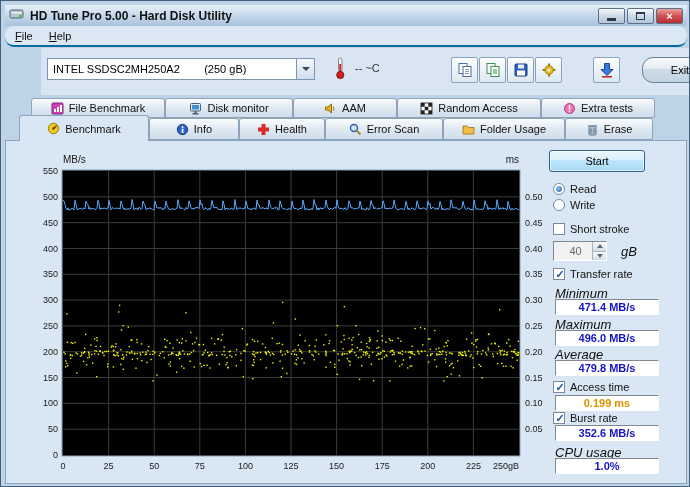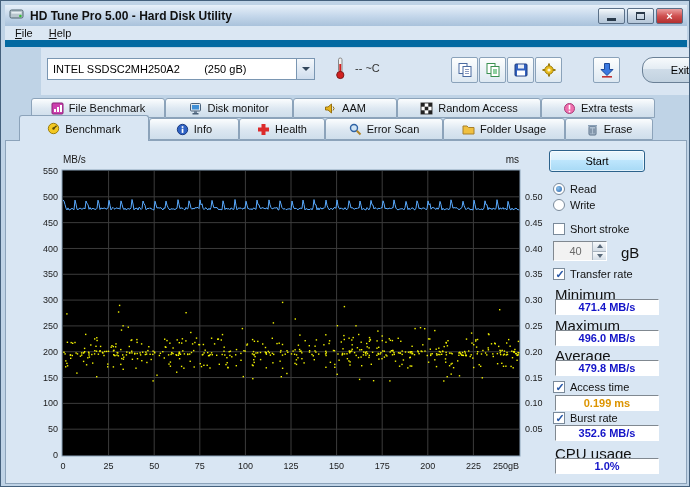--- a/index.html
+++ b/index.html
@@ -10,21 +10,21 @@
     background:linear-gradient(#e7f0f9,#c3d6ea 55%,#a9c2db);display:flex;align-items:center;padding:0 4px;}
   .titlebar .title{font-size:12px;font-weight:bold;color:#111;margin-left:5px;flex:1;white-space:nowrap;}
   .winbtns{display:flex;gap:2px;}
   .winbtn{width:27px;height:16px;border:1px solid #5a7088;border-radius:2px;
     background:linear-gradient(#f6fafc,#ccd9e6 50%,#b4c6d8);display:flex;align-items:center;justify-content:center;cursor:default;}
   .winbtn.close{background:linear-gradient(#eba0a0,#d05050 50%,#b23030);color:#fff;font-weight:bold;font-size:11px;}
   .glyph-min{display:block;width:9px;height:3px;background:#2a3a4a;margin-top:7px;}
   .glyph-max{display:block;width:9px;height:8px;border:1px solid #2a3a4a;border-top-width:2px;}
   
   .menubar{position:absolute;left:4px;top:25px;width:682px;height:21px;background:#dbe7f3;
-    border-bottom:7px solid #0369a1;display:flex;align-items:center;padding:0 2px;font-size:11px;}
+    border-bottom:2px solid #0369a1;display:flex;align-items:center;padding:0 2px;font-size:11px;border-radius:9px;}
   .menu-item{display:inline-block;padding:3px 8px;color:#111;}
   .menu-item::first-letter{text-decoration:underline;}
   
   .toolbar{position:absolute;left:4px;top:47px;width:682px;height:47px;background:#d9e5f2;margin-left:36px;}
   .combo{position:absolute;left:6px;top:10px;width:268px;height:22px;background:#fff;border:1px solid #7a96b2;
     display:flex;align-items:center;font-size:11px;}
   .combo-text{flex:1;padding-left:5px;white-space:pre;overflow:hidden;}
   .combo-btn{width:18px;height:100%;border-left:1px solid #7a96b2;background:linear-gradient(#f4f8fc,#cfdded);
     display:flex;align-items:center;justify-content:center;}
   .combo-arrow{width:0;height:0;border-left:4px solid transparent;border-right:4px solid transparent;border-top:4px solid #34485c;}
@@ -51,21 +51,21 @@
   .start-btn{position:absolute;left:543px;top:9px;width:96px;height:22px;border:1px solid #2c628b;border-radius:3px;
     background:linear-gradient(#eaf6fd,#d9f0fc 45%,#bee6fd 46%,#a7d9f5);box-shadow:inset 0 0 0 1px rgba(255,255,255,.65);
     font-size:11px;font-family:inherit;}
   .opt-row{position:absolute;display:flex;align-items:center;gap:5px;font-size:11px;color:#111;}
   .radio{width:12px;height:12px;border:1px solid #7a8a9a;border-radius:50%;background:#fff;position:relative;flex:0 0 auto;}
   .radio.checked::after{content:'';position:absolute;left:2px;top:2px;width:6px;height:6px;border-radius:50%;
     background:radial-gradient(circle at 35% 35%,#8cc2ec,#2a62a8);}
   .checkbox{width:12px;height:12px;border:1px solid #7a8a9a;background:#fff;position:relative;flex:0 0 auto;
     font-size:11px;line-height:11px;text-align:center;color:#2858a8;font-weight:bold;}
   .checkbox.checked::after{content:"\2713";position:absolute;left:0;top:0;width:12px;}
-  .lbl{position:absolute;font-size:15px;color:#111;}
+  .lbl{position:absolute;font-size:13px;color:#111;font-style:italic;}
   .valbox{position:absolute;width:104px;height:16px;background:#fff;border:1px solid;
     border-color:#808890 #ffffff #ffffff #808890;text-align:center;font-size:11px;font-weight:bold;line-height:14px;}
   .val-blue{color:#1414c8;text-align:center;}
   .val-orange{color:#dc9400;text-align:center;}
   .spinner{position:absolute;left:547px;top:100px;width:54px;height:20px;background:#f2f2f2;border:1px solid;
     border-color:#808890 #ffffff #ffffff #808890;display:flex;}
   .spin-num{flex:1;font-size:11px;color:#6a6a6a;padding:3px 0 0 5px;text-align:center;}
   .spin-btns{width:14px;display:flex;flex-direction:column;border-left:1px solid #aab4be;}
   .spin-b{flex:1;background:linear-gradient(#f8fafc,#d4dde6);display:flex;align-items:center;justify-content:center;}
   .spin-b + .spin-b{border-top:1px solid #aab4be;}

